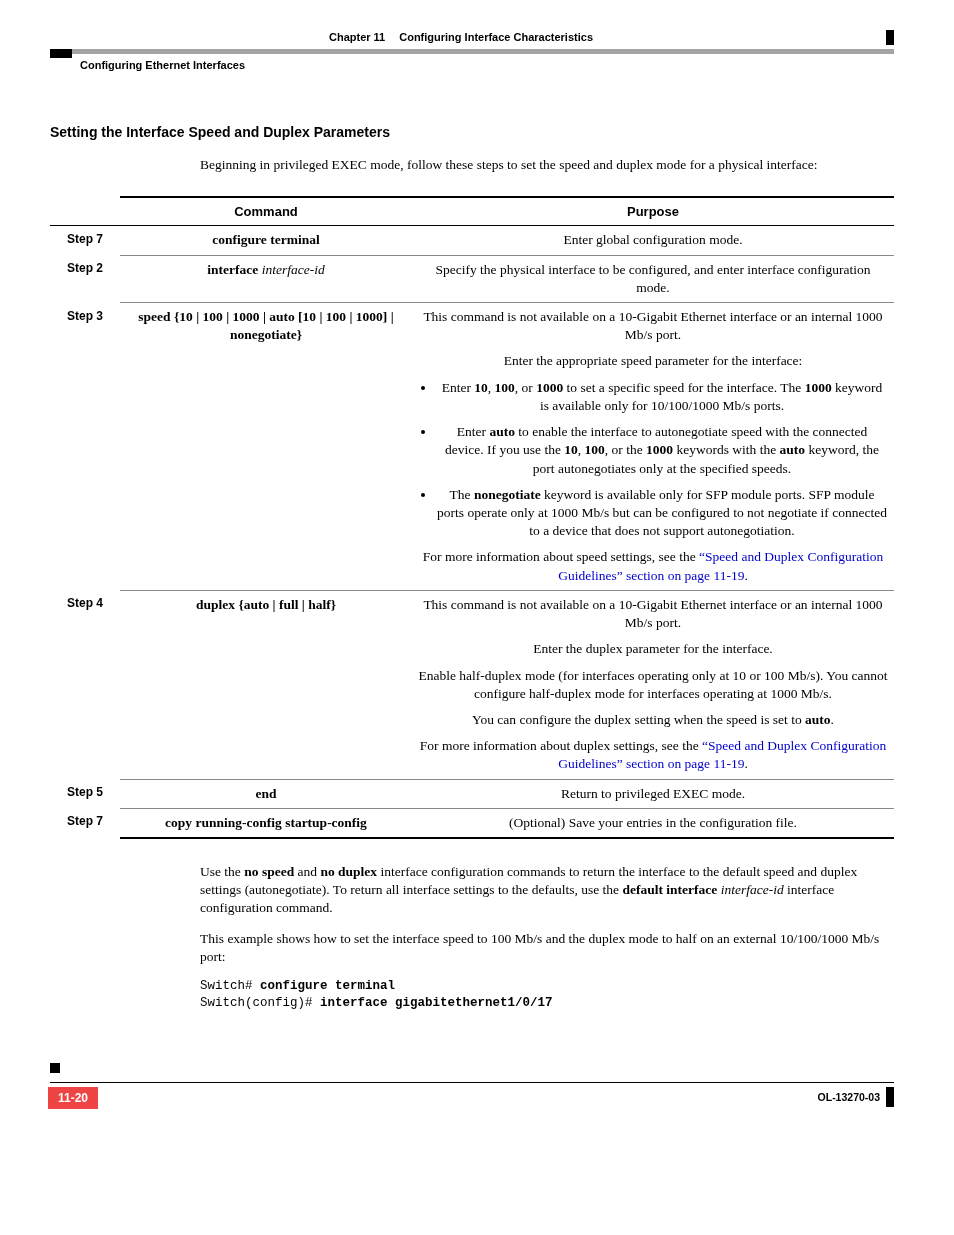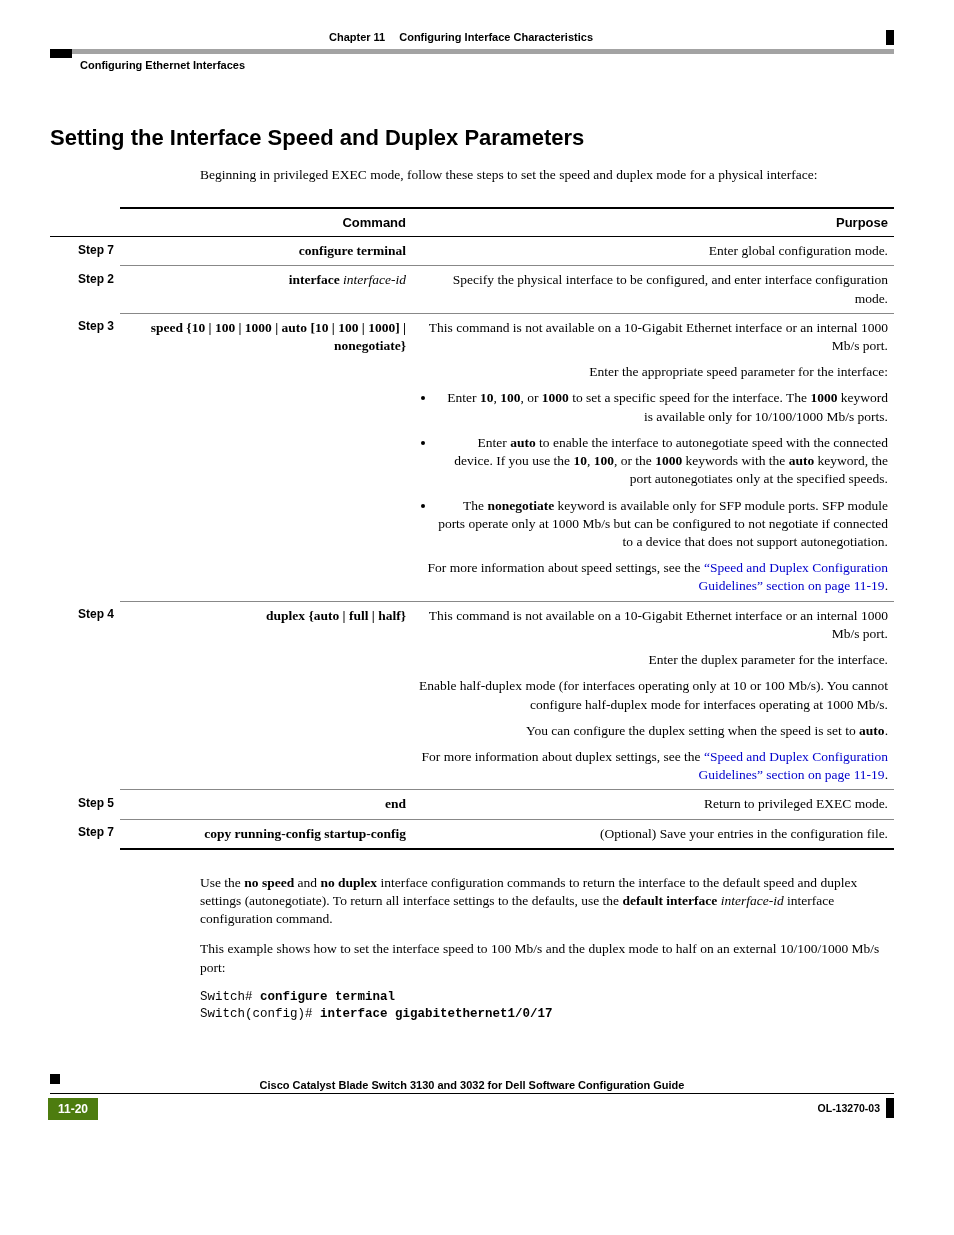--- a/index.html
+++ b/index.html
@@ -41,35 +41,35 @@
     content: "";
     position: absolute;
     left: 0;
     top: -5px;
     width: 22px;
     height: 9px;
     background: #000;
   }
   h2.section-title {
     font-family: Arial, Helvetica, sans-serif;
-    font-size: 22px;
+    font-size: 14px;
     font-weight: bold;
     margin: 0 0 14px 0;
   }
   .intro {
     margin-left: 150px;
     margin-bottom: 22px;
   }
   table.cmd {
     border-collapse: collapse;
     width: 100%;
     margin-bottom: 24px;
   }
   table.cmd th, table.cmd td {
-    text-align: right;
+    text-align: center;
     vertical-align: top;
     padding: 5px 6px;
   }
   table.cmd thead th {
     border-top: 2px solid #000;
     border-bottom: 1px solid #000;
     font-family: Arial, Helvetica, sans-serif;
     font-size: 13px;
     font-weight: bold;
   }
@@ -122,21 +122,21 @@
     position: absolute;
     left: 0; right: 0;
     top: -16px;
     font-size: 11px;
   }
   .footer .guide span {
     padding: 0 6px;
   }
   .footer .pagebox {
     display: inline-block;
-    background: #4d7c0f;
+    background: #ef4444;
     color: #fff;
     padding: 3px 10px;
     font-size: 12px;
     margin-left: -2px;
   }
   .footer .right {
     float: right;
     padding-right: 6px;
     border-right: 8px solid #000;
     line-height: 20px;
@@ -243,18 +243,17 @@
       <span>Use the </span><span class="b">no speed</span><span> and </span><span class="b">no duplex</span><span> interface configuration commands to return the interface to the default speed and duplex settings (autonegotiate). To return all interface settings to the defaults, use the </span><span class="b">default interface</span><span> </span><span class="i">interface-id</span><span> interface configuration command.</span>
     </p>
     <p>This example shows how to set the interface speed to 100 Mb/s and the duplex mode to half on an external 10/100/1000 Mb/s port:</p>
   </div>
 
   <div class="code"><span>Switch# </span><span class="b">configure terminal</span>
 <span>Switch(config)# </span><span class="b">interface gigabitethernet1/0/17</span></div>
 
   <div class="footer">
     <div class="leftmark"></div>
-    <div class="guide"><span>Cisco Catalyst Blade Switch 3130 and 3032 for Dell Software Configuration Guide</span></div>
     <span class="pagebox">11-20</span>
     <span class="right">OL-13270-03</span>
   </div>
 
 </div>
 
 </body></html>

